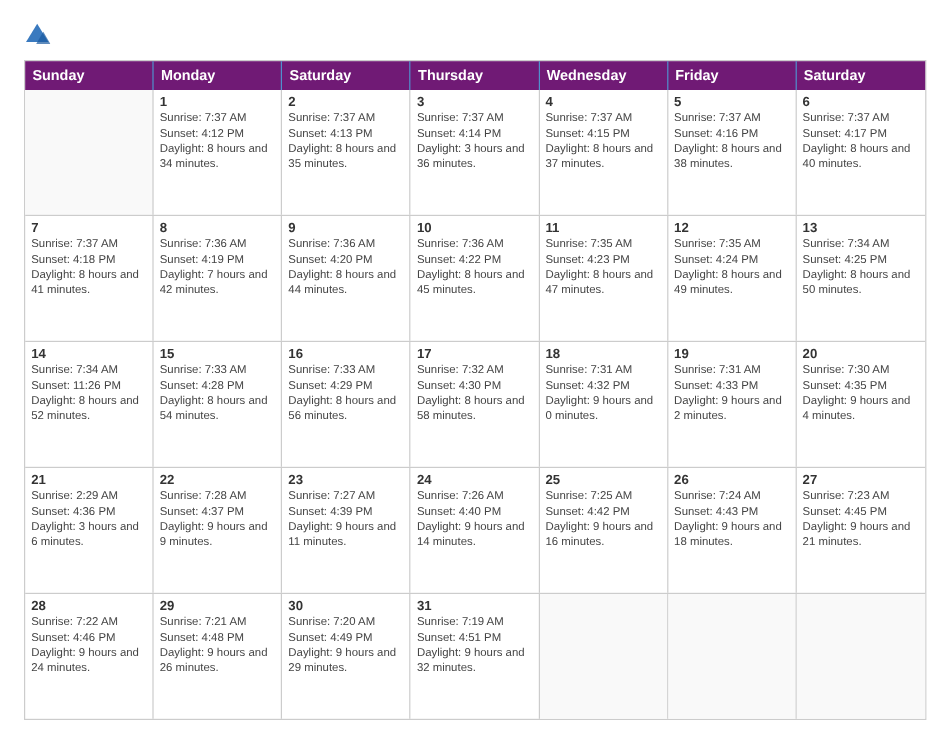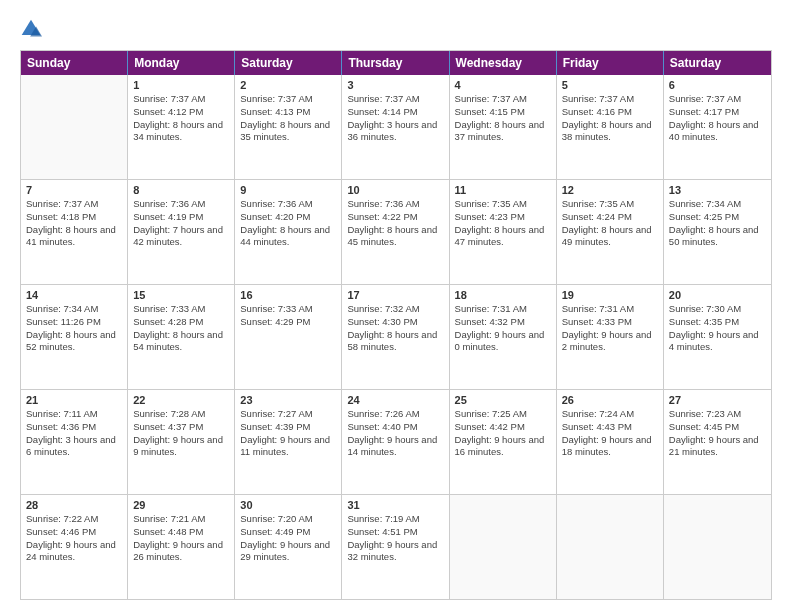--- a/index.html
+++ b/index.html
@@ -248,20 +248,21 @@
           <div class="cal-cell">
             <div class="day-num">15</div>
             <div class="cell-line">Sunrise: 7:33 AM</div>
             <div class="cell-line">Sunset: 4:28 PM</div>
             <div class="cell-line">Daylight: 8 hours and 54 minutes.</div>
           </div>
           <div class="cal-cell">
             <div class="day-num">16</div>
             <div class="cell-line">Sunrise: 7:33 AM</div>
             <div class="cell-line">Sunset: 4:29 PM</div>
+            <div class="cell-line">Daylight: 8 hours and 56 minutes.</div>
           </div>
           <div class="cal-cell">
             <div class="day-num">17</div>
             <div class="cell-line">Sunrise: 7:32 AM</div>
             <div class="cell-line">Sunset: 4:30 PM</div>
             <div class="cell-line">Daylight: 8 hours and 58 minutes.</div>
           </div>
           <div class="cal-cell">
             <div class="day-num">18</div>
             <div class="cell-line">Sunrise: 7:31 AM</div>
@@ -277,21 +278,21 @@
           <div class="cal-cell">
             <div class="day-num">20</div>
             <div class="cell-line">Sunrise: 7:30 AM</div>
             <div class="cell-line">Sunset: 4:35 PM</div>
             <div class="cell-line">Daylight: 9 hours and 4 minutes.</div>
           </div>
         </div>
         <div class="cal-row">
           <div class="cal-cell">
             <div class="day-num">21</div>
-            <div class="cell-line">Sunrise: 7:11 AM</div>
+            <div class="cell-line">Sunrise: 2:29 AM</div>
             <div class="cell-line">Sunset: 4:36 PM</div>
             <div class="cell-line">Daylight: 3 hours and 6 minutes.</div>
           </div>
           <div class="cal-cell">
             <div class="day-num">22</div>
             <div class="cell-line">Sunrise: 7:28 AM</div>
             <div class="cell-line">Sunset: 4:37 PM</div>
             <div class="cell-line">Daylight: 9 hours and 9 minutes.</div>
           </div>
           <div class="cal-cell">

